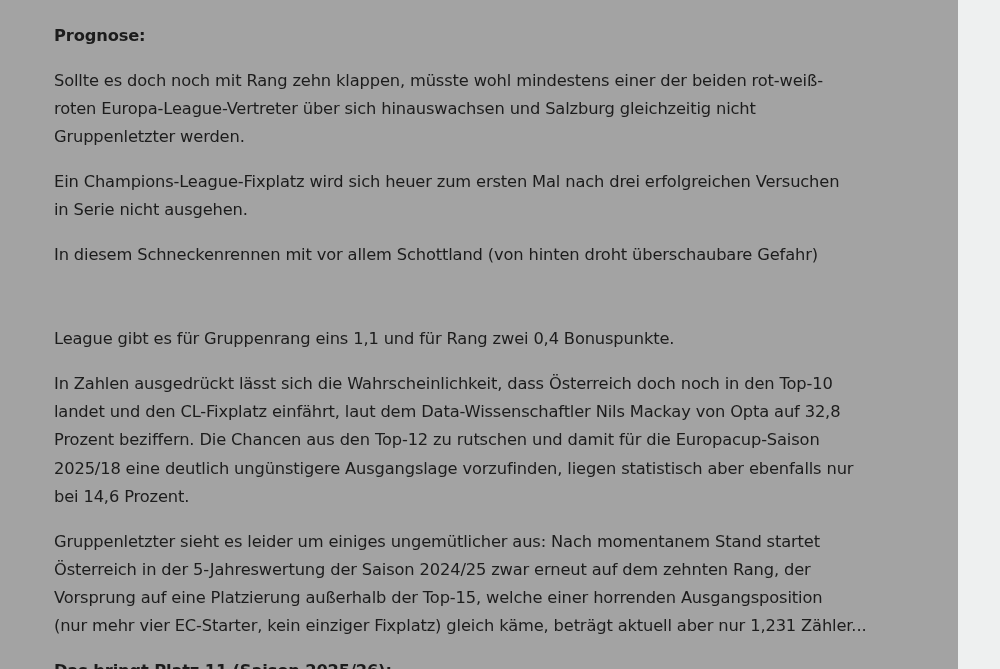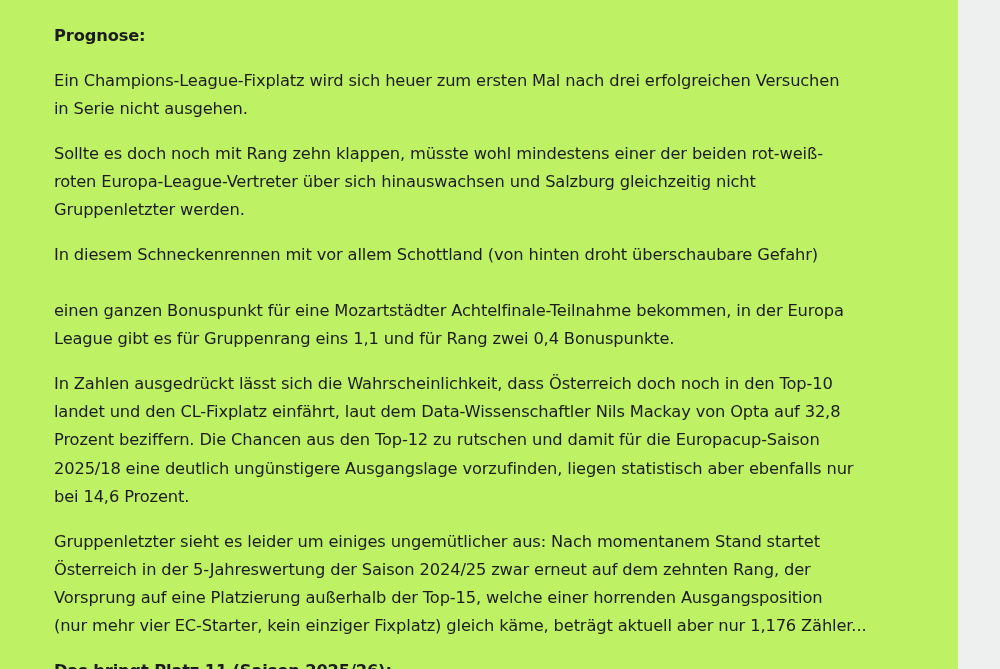--- a/index.html
+++ b/index.html
@@ -14,21 +14,21 @@
       position: relative;
       width: 1000px;
       height: 669px;
     }
     .article {
       position: absolute;
       left: 0;
       top: 0;
       width: 958px;
       height: 669px;
-      background: #bef264;
+      background: #a3a3a3;
     }
     .sidebar {
       position: absolute;
       left: 958px;
       top: 0;
       width: 42px;
       height: 669px;
       background: #eef0f0;
     }
     .content {
@@ -54,49 +54,49 @@
   </style>
 </head>
 <body>
 
 <div class="page">
   <div class="article">
     <div class="content">
       <h3>Prognose:</h3>
 
       <p>
-        <span>Ein Champions-League-Fixplatz wird sich heuer zum ersten Mal nach drei erfolgreichen Versuchen</span><br>
-        <span>in Serie nicht ausgehen.</span>
-      </p>
-
-      <p>
         <span>Sollte es doch noch mit Rang zehn klappen, müsste wohl mindestens einer der beiden rot-weiß-</span><br>
         <span>roten Europa-League-Vertreter über sich hinauswachsen und Salzburg gleichzeitig nicht</span><br>
         <span>Gruppenletzter werden.</span>
       </p>
 
       <p>
+        <span>Ein Champions-League-Fixplatz wird sich heuer zum ersten Mal nach drei erfolgreichen Versuchen</span><br>
+        <span>in Serie nicht ausgehen.</span>
+      </p>
+
+      <p>
         <span>In diesem Schneckenrennen mit vor allem Schottland (von hinten droht überschaubare Gefahr)</span><br>
         <br>
-        <span>einen ganzen Bonuspunkt für eine Mozartstädter Achtelfinale-Teilnahme bekommen, in der Europa</span><br>
+        <br>
         <span>League gibt es für Gruppenrang eins 1,1 und für Rang zwei 0,4 Bonuspunkte.</span>
       </p>
 
       <p>
         <span>In Zahlen ausgedrückt lässt sich die Wahrscheinlichkeit, dass Österreich doch noch in den Top-10</span><br>
         <span>landet und den CL-Fixplatz einfährt, laut dem Data-Wissenschaftler Nils Mackay von Opta auf 32,8</span><br>
         <span>Prozent beziffern. Die Chancen aus den Top-12 zu rutschen und damit für die Europacup-Saison</span><br>
         <span>2025/18 eine deutlich ungünstigere Ausgangslage vorzufinden, liegen statistisch aber ebenfalls nur</span><br>
         <span>bei 14,6 Prozent.</span>
       </p>
 
       <p>
         <span>Gruppenletzter sieht es leider um einiges ungemütlicher aus: Nach momentanem Stand startet</span><br>
         <span>Österreich in der 5-Jahreswertung der Saison 2024/25 zwar erneut auf dem zehnten Rang, der</span><br>
         <span>Vorsprung auf eine Platzierung außerhalb der Top-15, welche einer horrenden Ausgangsposition</span><br>
-        <span>(nur mehr vier EC-Starter, kein einziger Fixplatz) gleich käme, beträgt aktuell aber nur 1,176 Zähler...</span>
+        <span>(nur mehr vier EC-Starter, kein einziger Fixplatz) gleich käme, beträgt aktuell aber nur 1,231 Zähler...</span>
       </p>
 
       <h3>Das bringt Platz 11 (Saison 2025/26):</h3>
     </div>
   </div>
   <div class="sidebar"></div>
 </div>
 
 </body></html>

